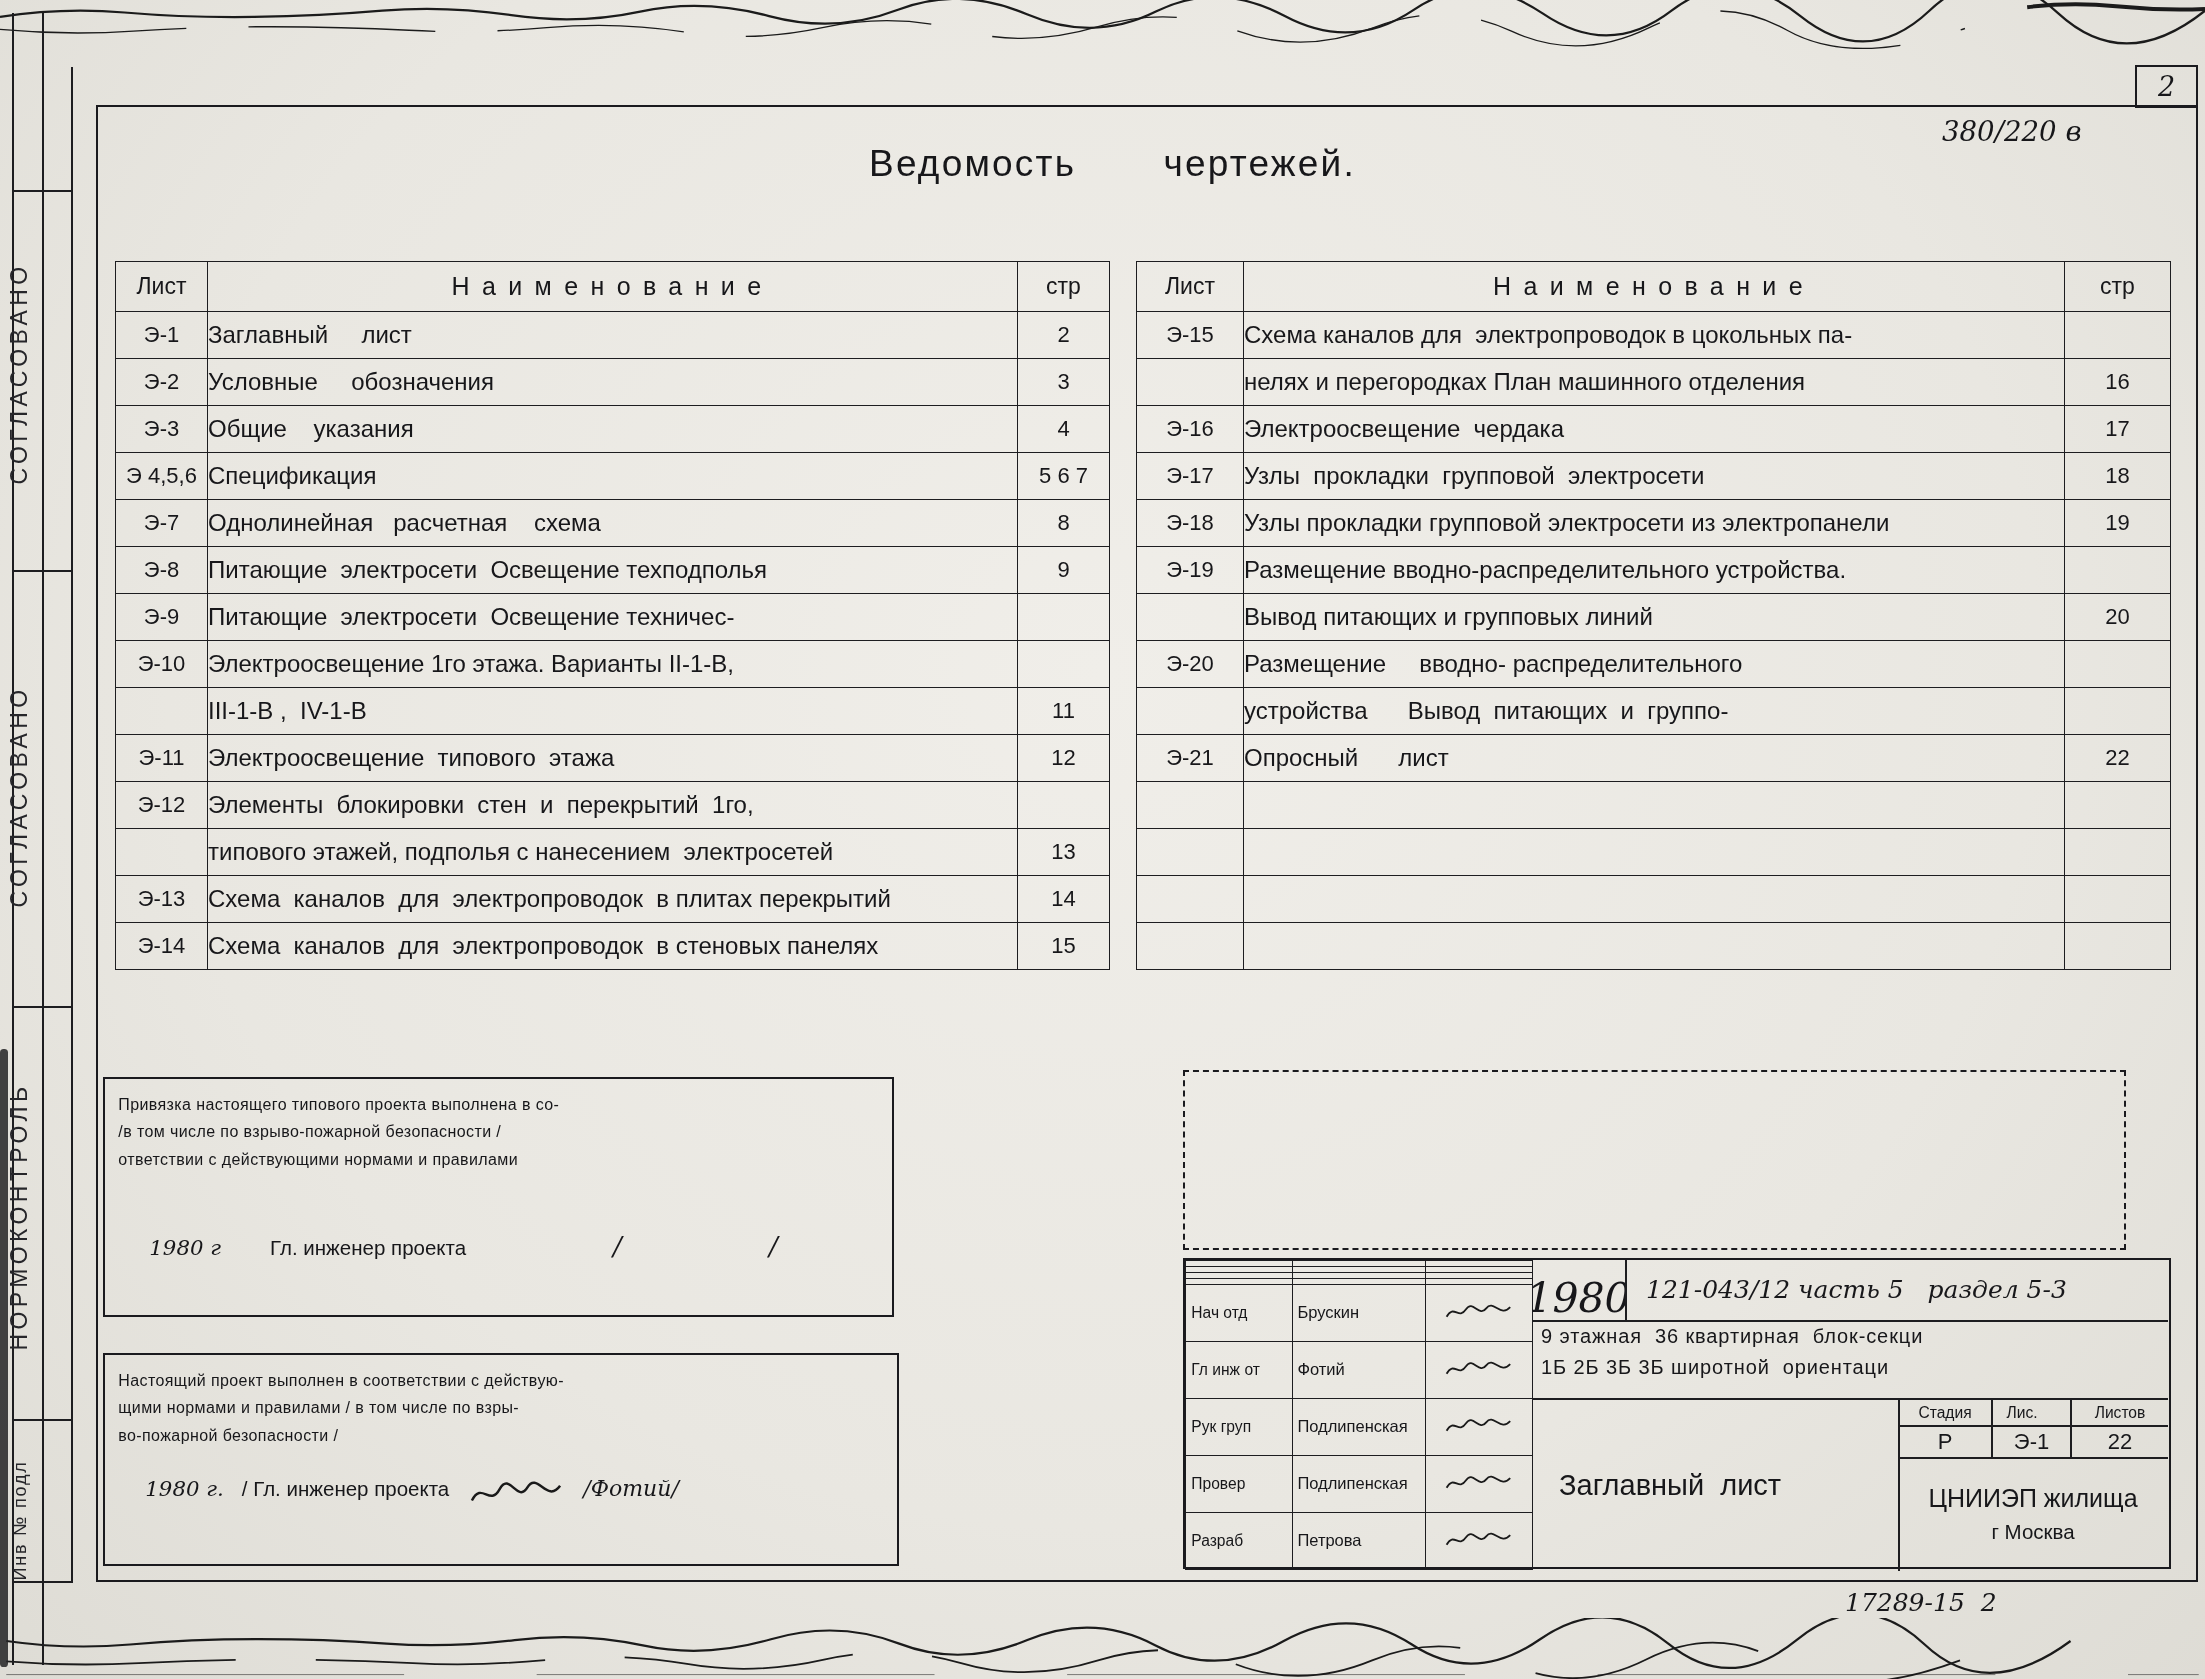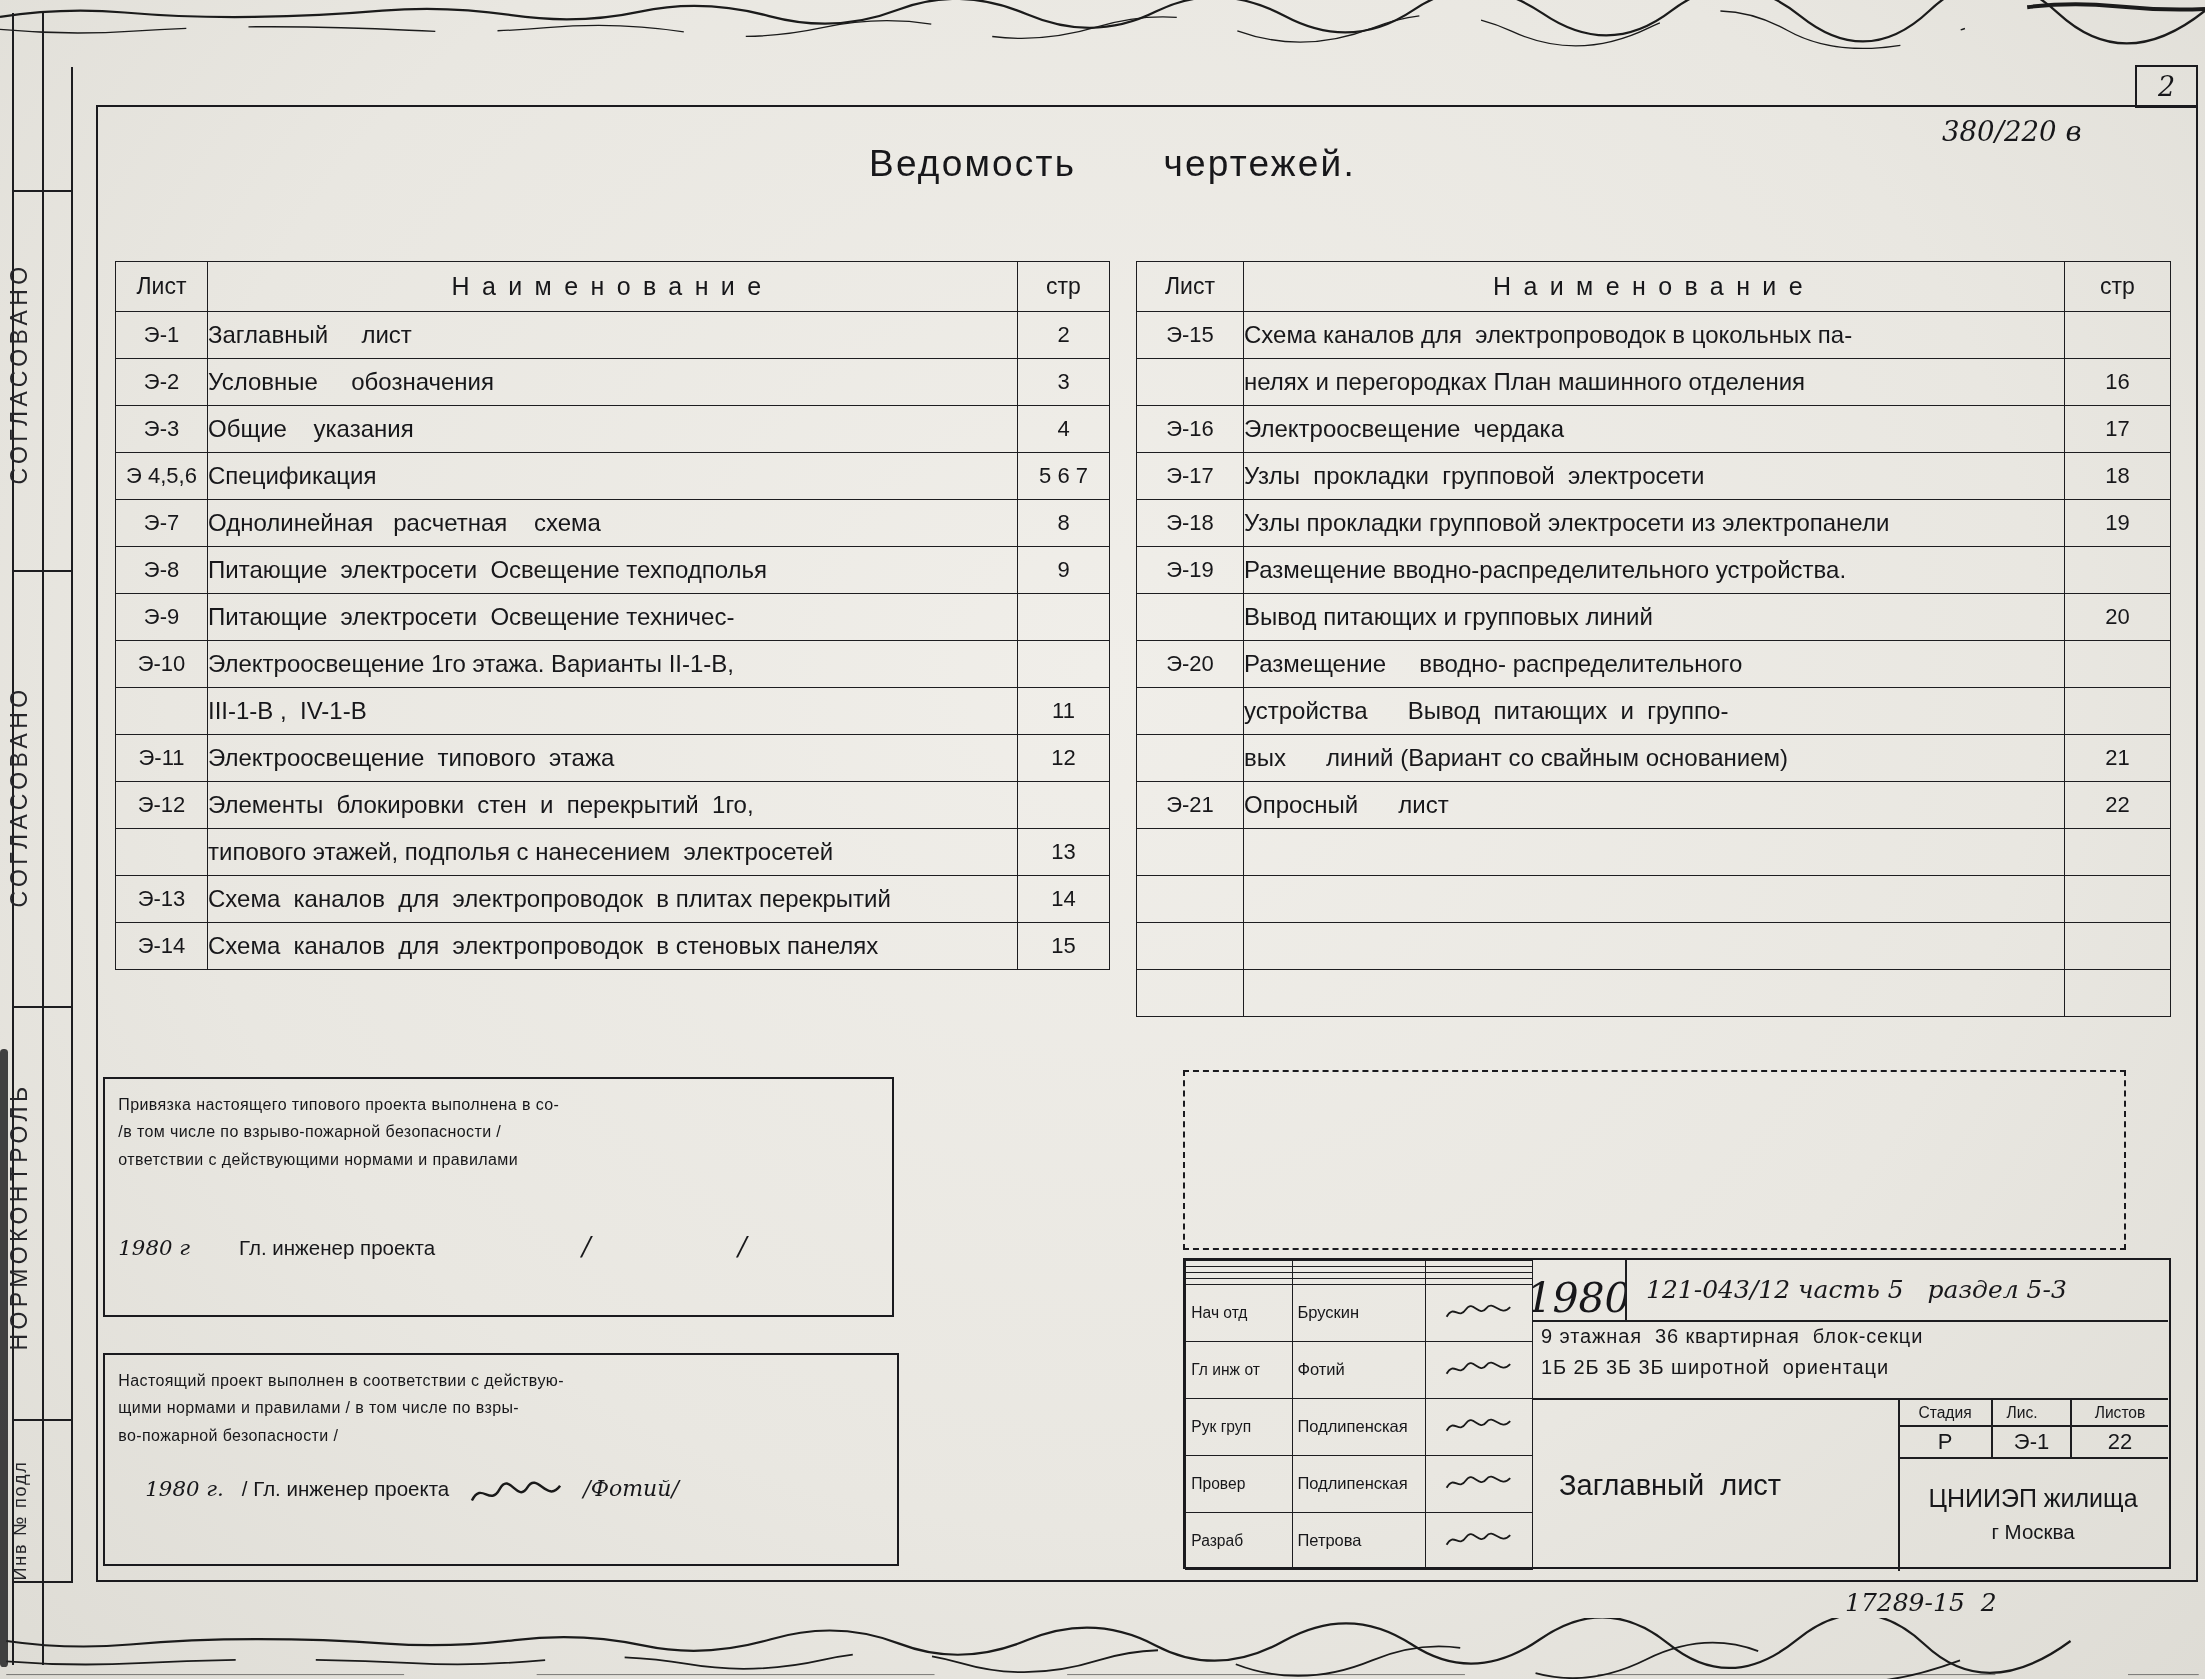--- a/index.html
+++ b/index.html
@@ -230,25 +230,20 @@
         <td class="col-sheet">Э-20</td>
         <td class="col-name">Размещение     вводно- распределительного</td>
         <td class="col-page"></td>
       </tr>
       <tr>
         <td class="col-sheet"></td>
         <td class="col-name">устройства      Вывод  питающих  и  группо-</td>
         <td class="col-page"></td>
       </tr>
       <tr>
-        <td class="col-sheet"></td>
-        <td class="col-name">вых      линий (Вариант со свайным основанием)</td>
-        <td class="col-page">21</td>
-      </tr>
-      <tr>
         <td class="col-sheet">Э-21</td>
         <td class="col-name">Опросный      лист</td>
         <td class="col-page">22</td>
       </tr>
       <tr>
         <td class="col-sheet"></td>
         <td class="col-name"></td>
         <td class="col-page"></td>
       </tr>
       <tr>
@@ -267,21 +262,21 @@
         <td class="col-page"></td>
       </tr>
     </tbody>
 </table>
 
 <div class="note" style="left:103px; top:1077px; width:791px; height:240px;">
   <div class="nline">Привязка настоящего типового проекта выполнена в со-</div>
   <div class="nline">/в том числе по взрыво-пожарной безопасности /</div>
   <div class="nline">ответствии с действующими нормами и правилами</div>
   <div class="sigrow" style="margin-top:58px;">
-    <span class="hand" style="font-size:21.3px; ">1980 г</span>
+    <span class="hand" style="font-size:21.3px; margin-left:31px;">1980 г</span>
     <span style="font-size:20.5px; margin-left:49px;">Гл. инженер проекта</span>
     <span class="hand" style="font-size:26px; margin-left:147px;">/</span>
     <span class="hand" style="font-size:26px; margin-left:147px;">/</span>
   </div>
 </div>
 
 <div class="note" style="left:103px; top:1353px; width:796px; height:213px;">
   <div class="nline">Настоящий проект выполнен в соответствии с действую-</div>
   <div class="nline">щими нормами и правилами / в том числе по взры-</div>
   <div class="nline">во-пожарной безопасности /</div>

